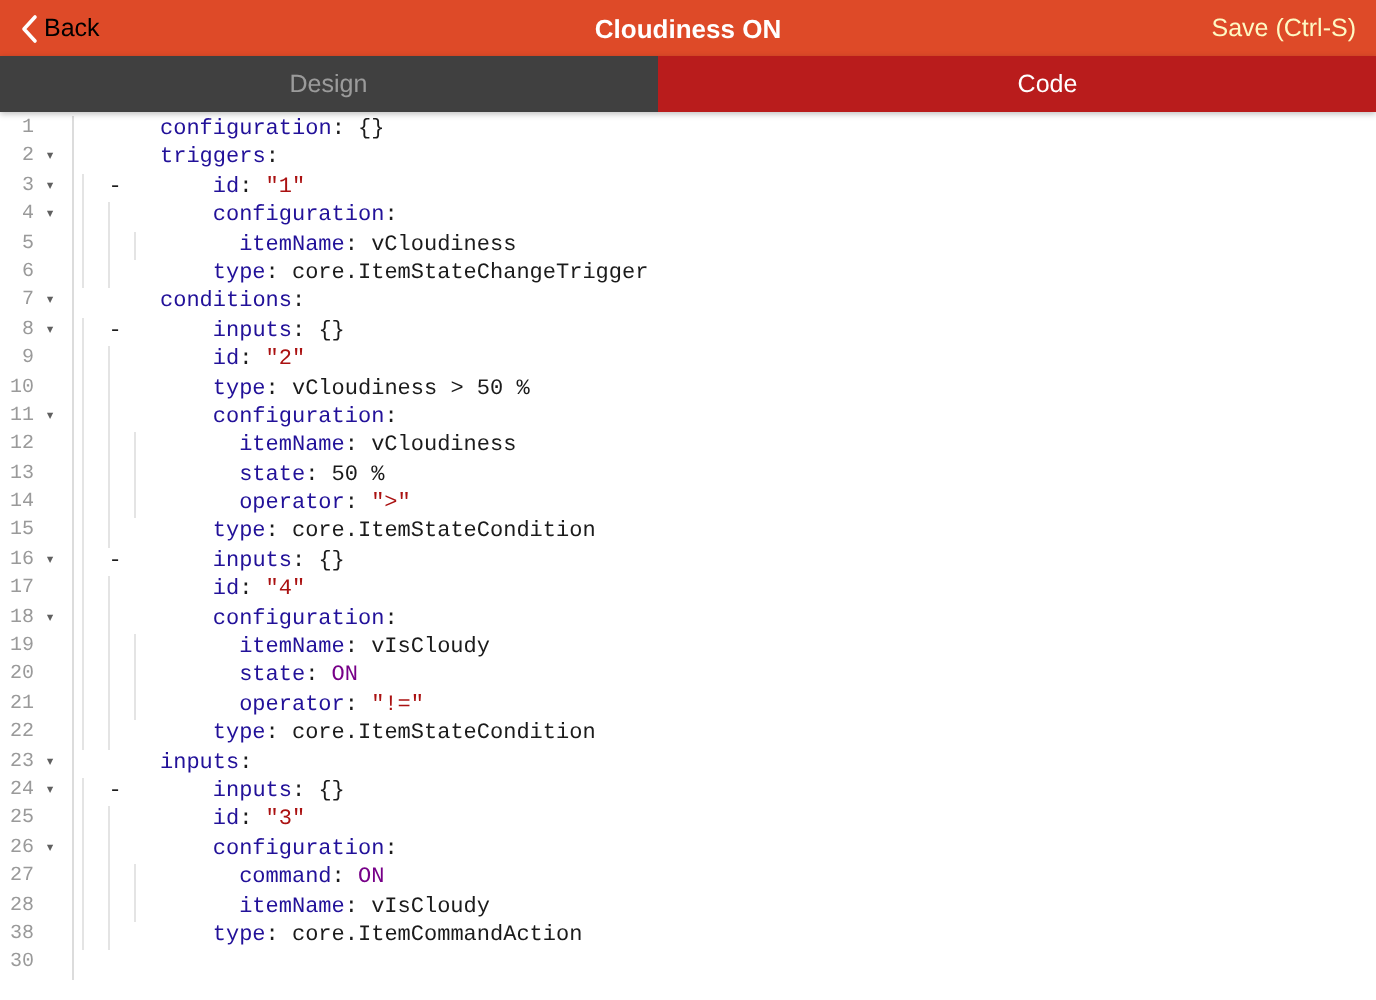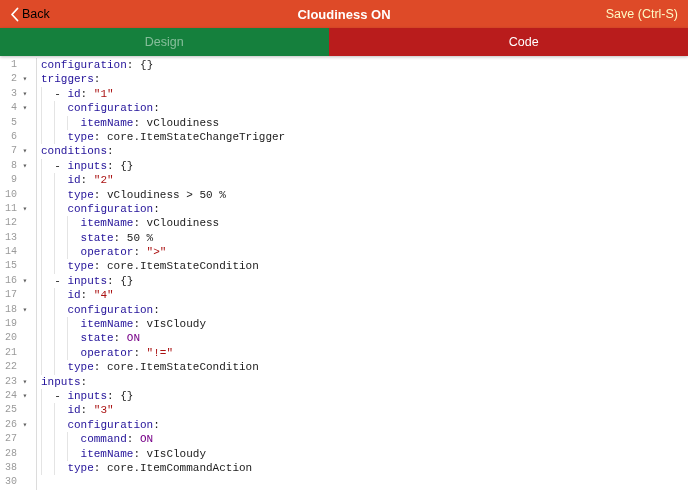--- a/index.html
+++ b/index.html
@@ -30,21 +30,21 @@
   .save-btn { font-size: 12.5px; color: #fef9c3; cursor: pointer; }
   
   .tabbar {
     height: 28px; display: flex; position: relative; z-index: 2;
     box-shadow: 0 1px 3px rgba(0,0,0,0.25);
   }
   .tab {
     flex: 1 1 50%; display: flex; align-items: center; justify-content: center;
     font-size: 12.5px; cursor: pointer;
   }
-  .tab-design { background: #15803d; color: rgba(255,255,255,0.48); }
+  .tab-design { background: #404040; color: rgba(255,255,255,0.48); }
   .tab-code   { background: #b91c1c; color: #ffffff; padding-left: 31px; }
   
   .editor {
     position: relative; height: 444px; background: #fff;
     overflow: hidden; padding-top: 2px; box-sizing: border-box;
     font-family: "Liberation Mono", monospace;
     font-size: 11px; line-height: 14.4px;
     cursor: text;
   }
   .cm-line { display: flex; height: 14.4px; white-space: pre; }
@@ -64,21 +64,21 @@
     flex: 0 0 16px; text-align: center;
     color: #606060; font-size: 8px; line-height: 14.4px;
     cursor: pointer;
   }
   .code { padding-left: 4px; color: #1b1b1b; }
   .guide {
     display: inline-block; width: calc(2ch - 1px);
     border-left: 1px solid #e4e4e4;
     height: 14.4px; vertical-align: top;
   }
-  .tk-key   { color: #221199; }
+  .tk-key   { color: #221199; margin-left: 39px; }
   .tk-str   { color: #aa1111; }
   .tk-kw    { color: #770088; }
   .tk-plain { color: #1b1b1b; }
 </style>
 </head>
 <body>
 
 <div class="header">
   <div class="back-btn">
     <span>

